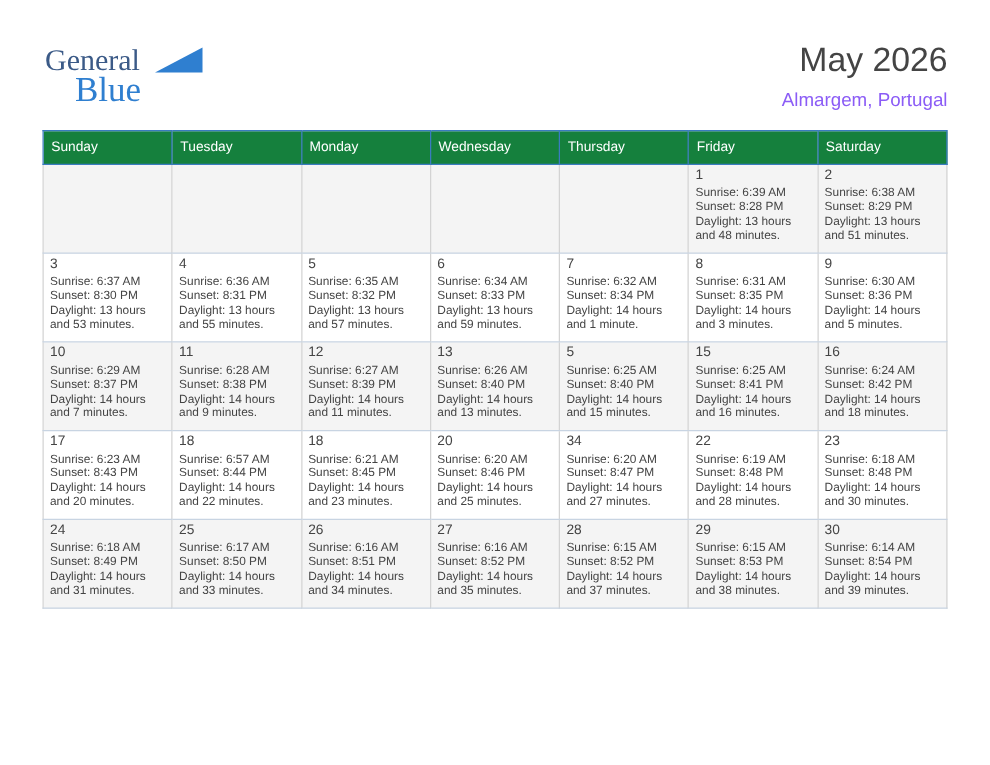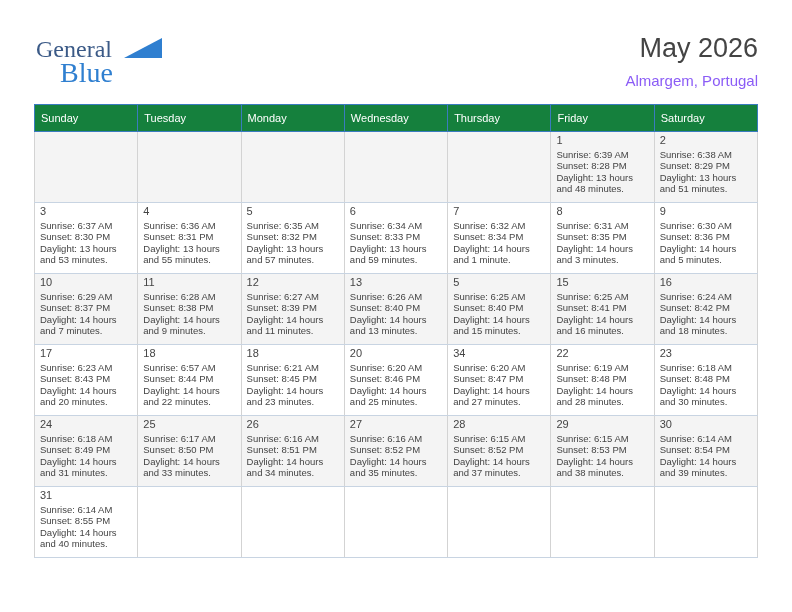--- a/index.html
+++ b/index.html
@@ -368,31 +368,16 @@
 and 38 minutes.</span>
           </td>
           <td class="shaded">
             <span class="daynum">30</span>
             <span class="detail">Sunrise: 6:14 AM
 Sunset: 8:54 PM
 Daylight: 14 hours
 and 39 minutes.</span>
           </td>
         </tr>
-        <tr>
-          <td class="plain">
-            <span class="daynum">31</span>
-            <span class="detail">Sunrise: 6:14 AM
-Sunset: 8:55 PM
-Daylight: 14 hours
-and 40 minutes.</span>
-          </td>
-          <td class="plain empty"></td>
-          <td class="plain empty"></td>
-          <td class="plain empty"></td>
-          <td class="plain empty"></td>
-          <td class="plain empty"></td>
-          <td class="plain empty"></td>
-        </tr>
       </tbody>
   </table>
 
 </div>
 
 </body></html>

